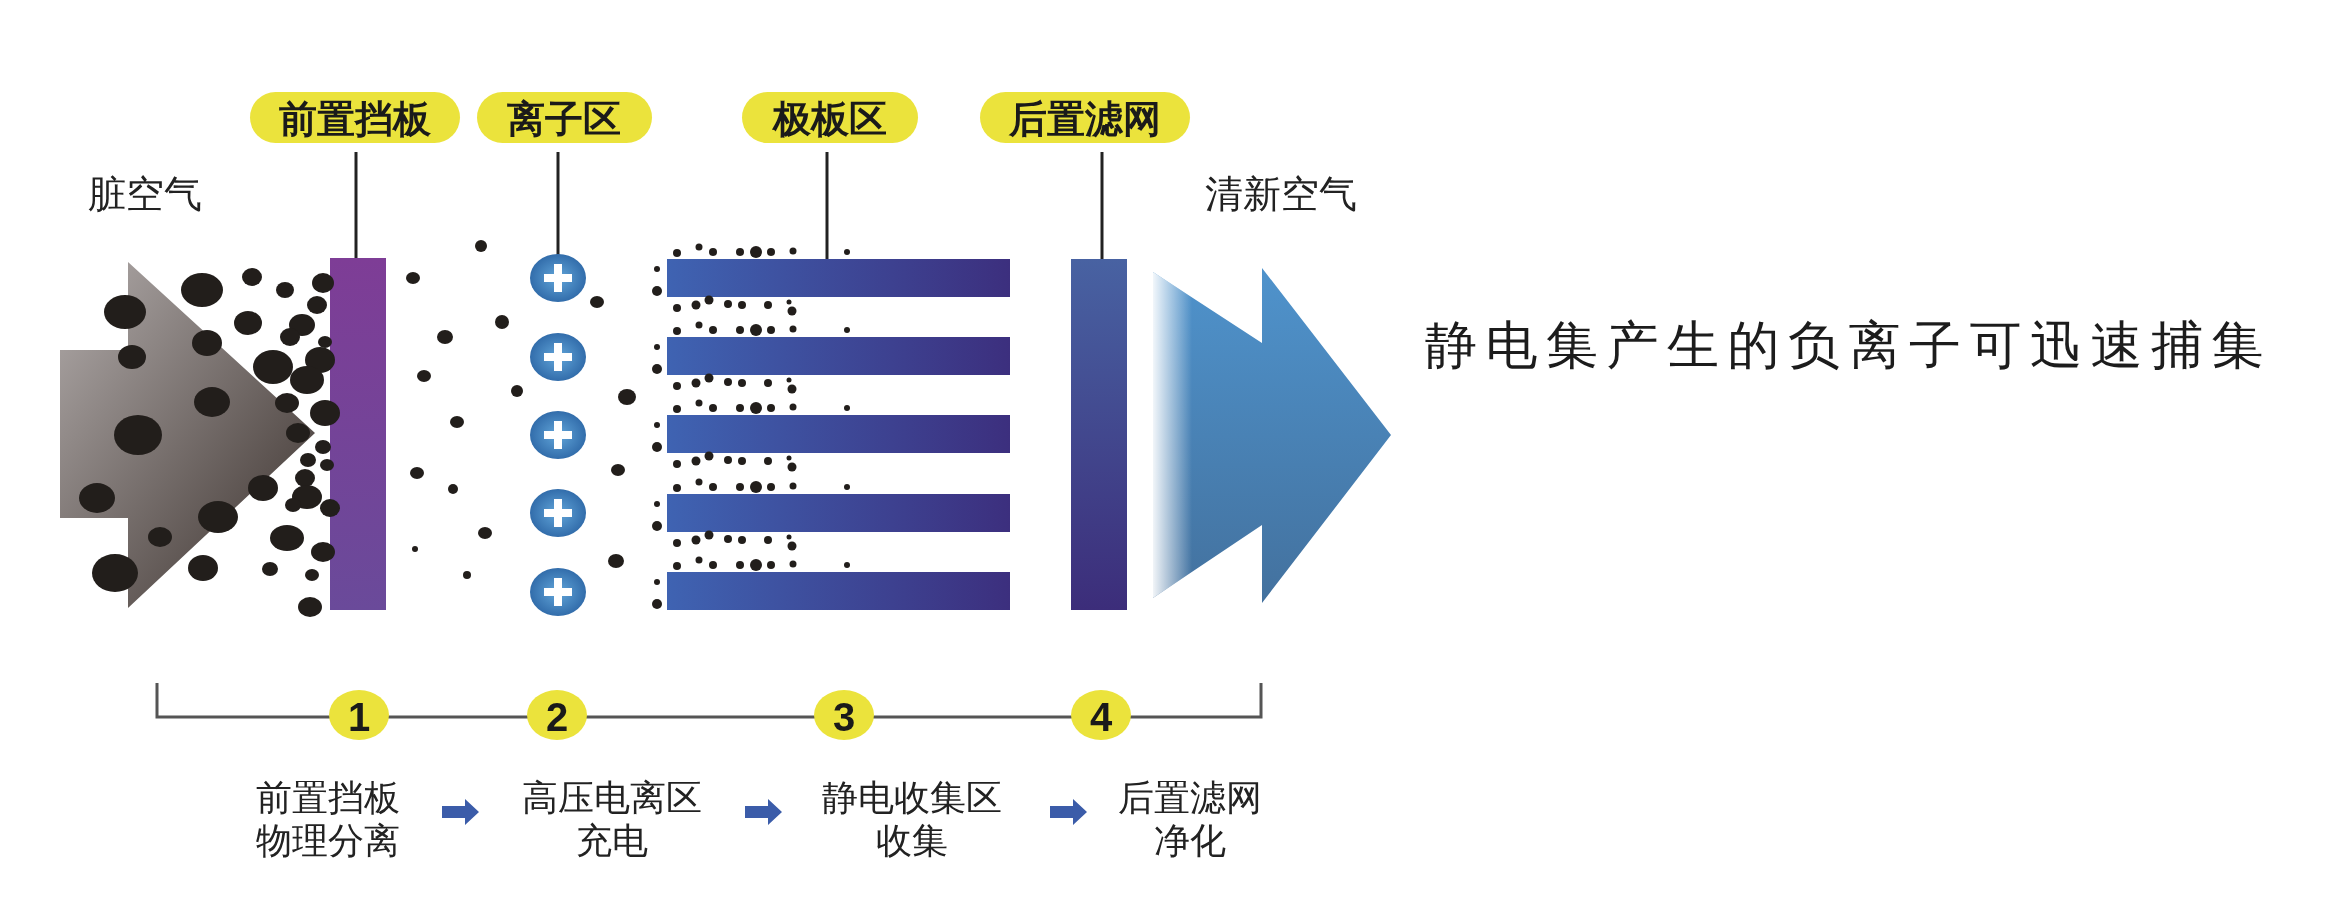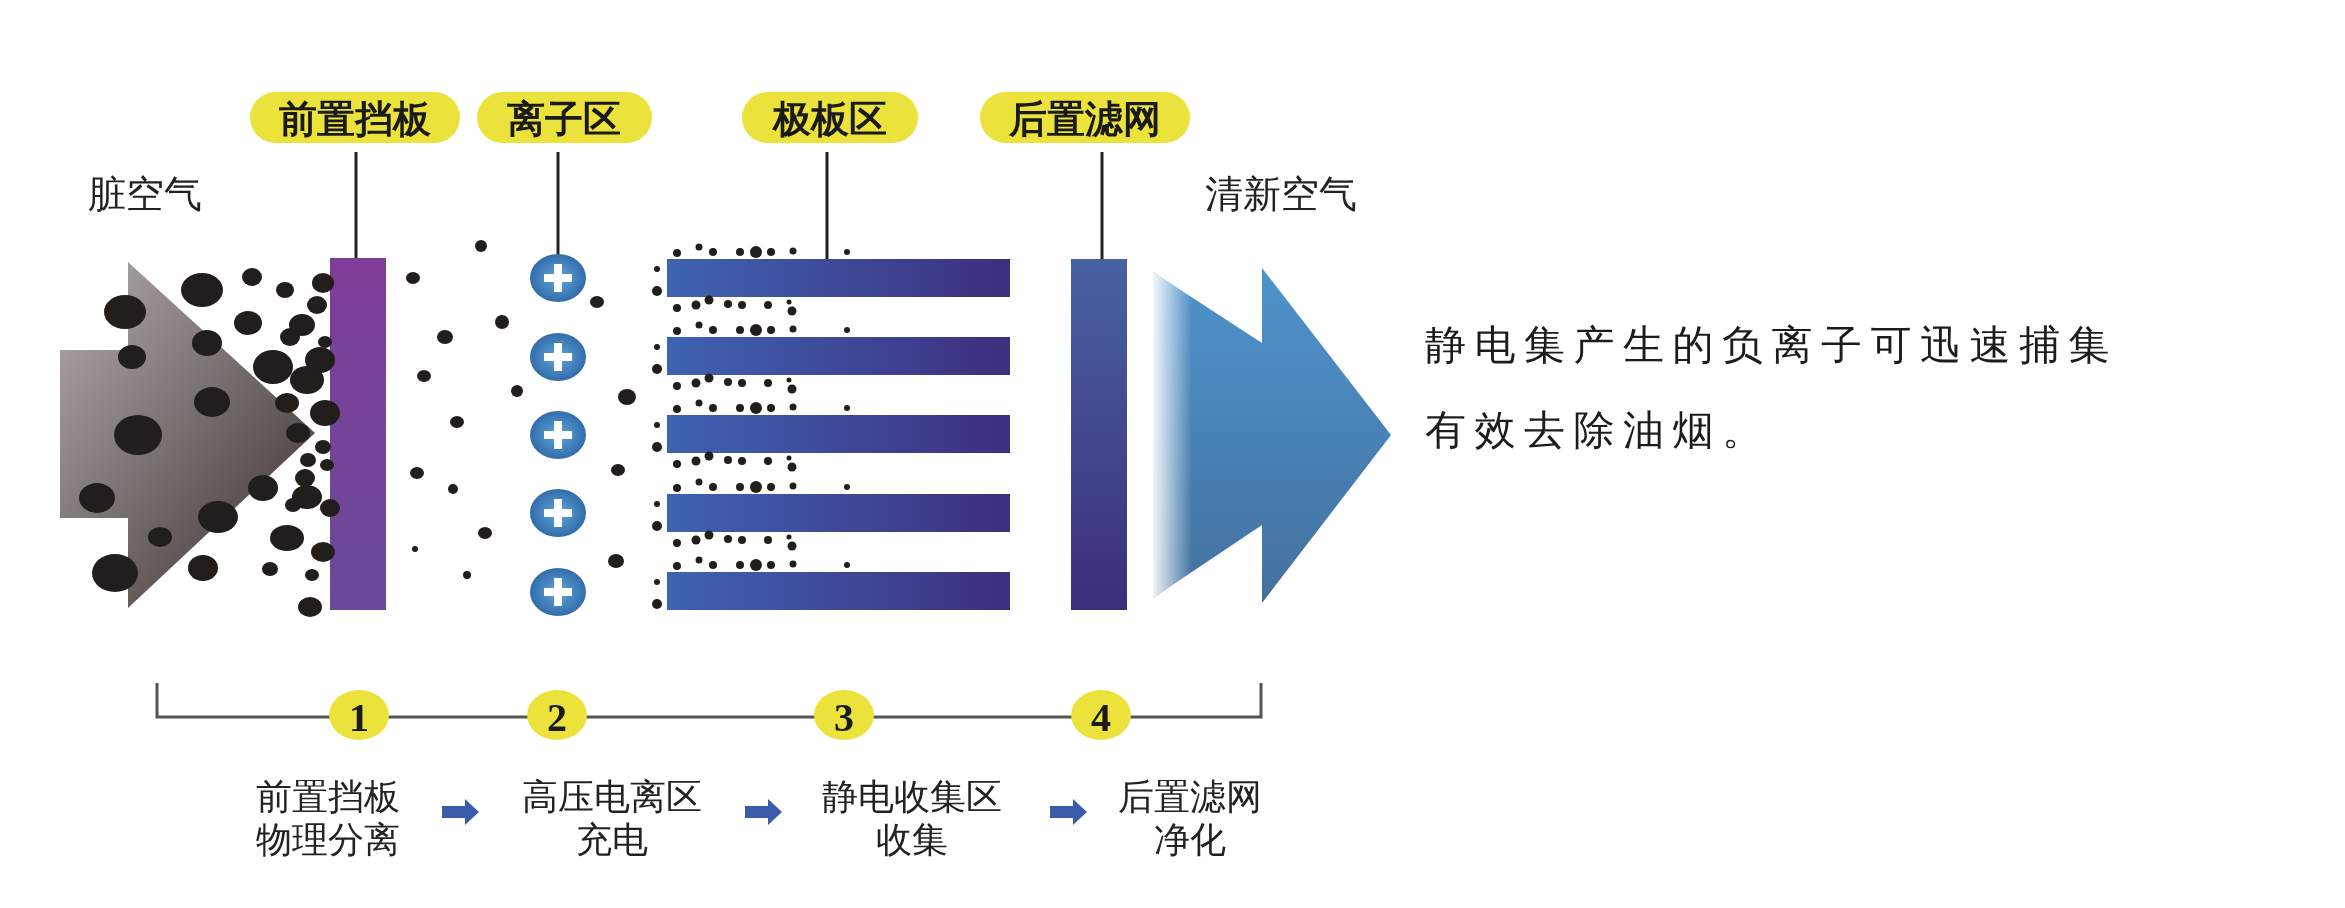--- a/index.html
+++ b/index.html
@@ -2,33 +2,33 @@
 <html><head>
 <meta charset="utf-8">
 <style>
   html, body { margin: 0; padding: 0; background: #ffffff; }
   #page {
     position: relative;
     width: 2345px;
     height: 908px;
     background: #ffffff;
     overflow: hidden;
-    font-family: Liberation Serif, serif;
+    font-family: Liberation Sans, sans-serif;
   }
   #diagram { position: absolute; left: 0; top: 0; }
   .pill-text { font-size: 38px; font-weight: bold; fill: #1a1a1a; }
   .air-text { font-size: 38px; fill: #222222; }
   .num-text { font-size: 40px; font-weight: bold; fill: #1a1a1a; }
   .step-text { font-size: 36px; fill: #222222; }
   #description {
     position: absolute;
     left: 1425px;
     top: 303px;
     color: #1c1c1c;
-    font-size: 41px;
+    font-size: 52px;
     line-height: 85px;
     letter-spacing: 8.5px;
     white-space: nowrap;
   }
 </style>
 </head>
 <body>
 
 <div id="page">
   <svg id="diagram" width="2345" height="908" viewBox="0 0 2345 908" xmlns="http://www.w3.org/2000/svg">
@@ -320,15 +320,14 @@
 
     <g id="step-arrows">
         <polygon points="442,806 465,806 465,799 479,812 465,825 465,818 442,818" fill="#3b5ca9"></polygon>
         <polygon points="745,806 768,806 768,799 782,812 768,825 768,818 745,818" fill="#3b5ca9"></polygon>
         <polygon points="1050,806 1073,806 1073,799 1087,812 1073,825 1073,818 1050,818" fill="#3b5ca9"></polygon>
       </g>
   </svg>
 
   <div id="description">
     <div>静电集产生的负离子可迅速捕集</div>
-    <div>有效去除油烟。</div>
   </div>
 </div>
 
 </body></html>

